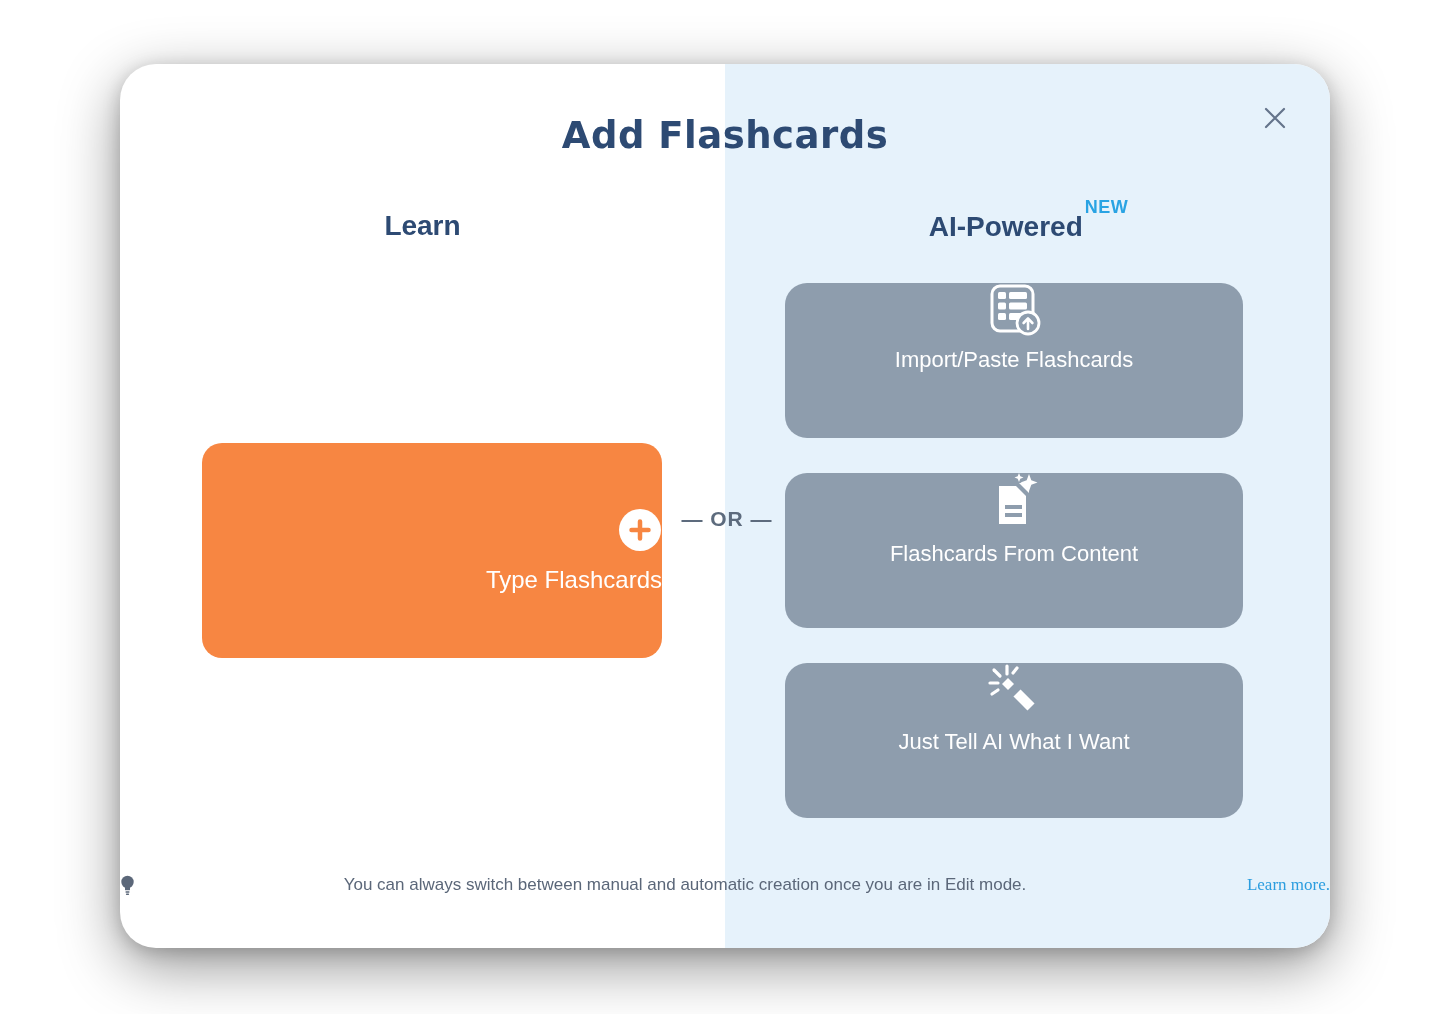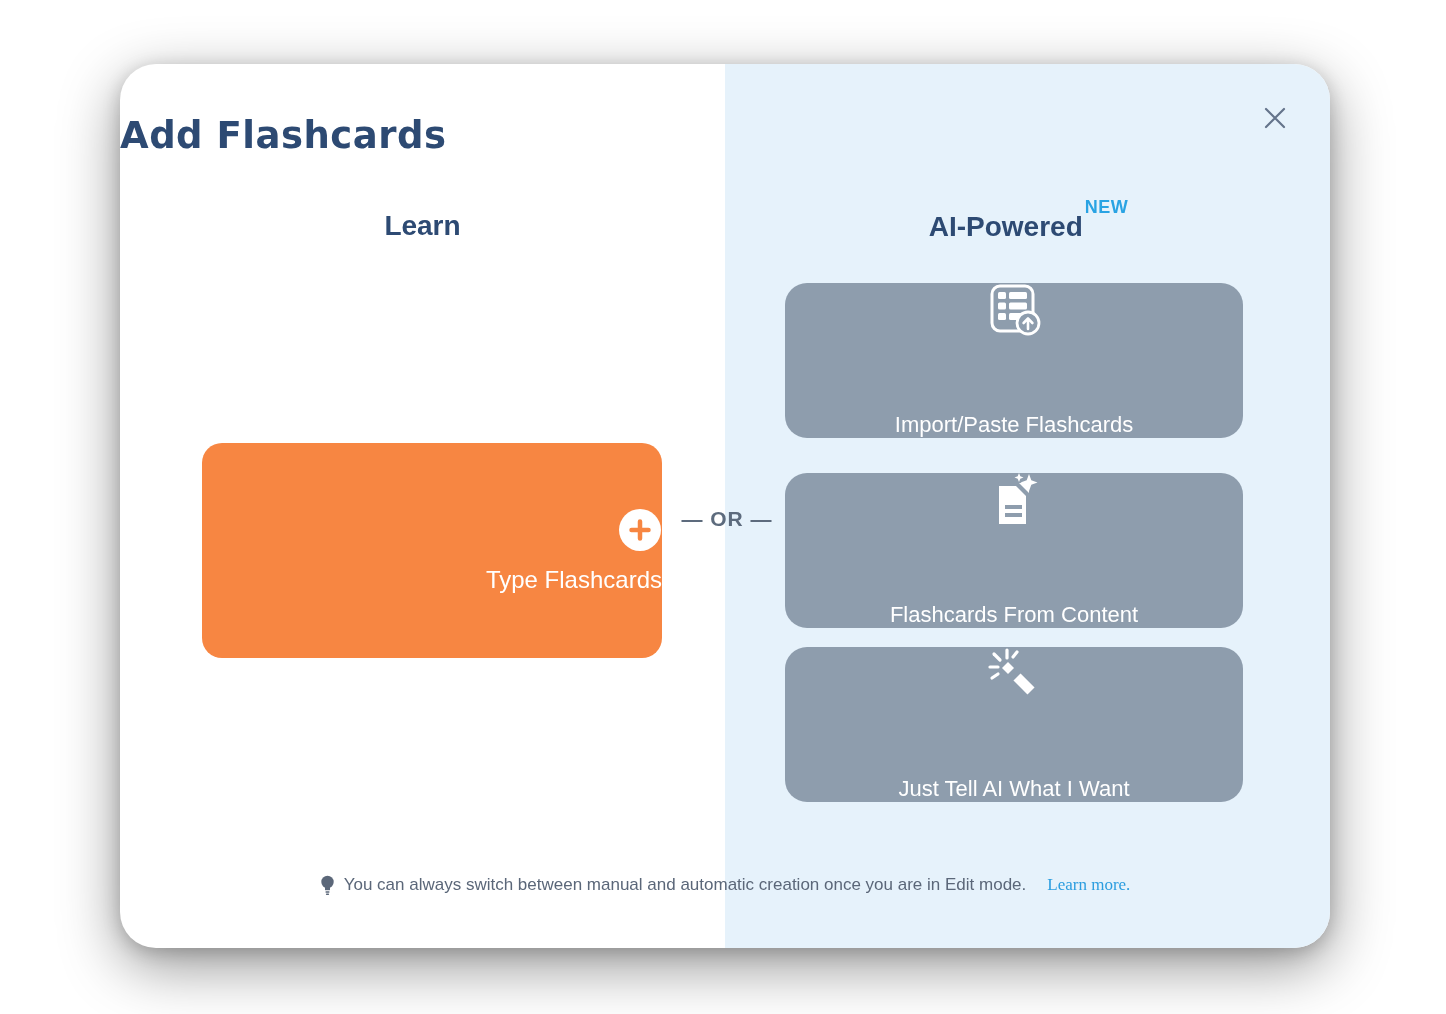--- a/index.html
+++ b/index.html
@@ -31,21 +31,21 @@
   .panel-right {
     position: absolute;
     left: 605px; top: 0;
     width: 605px; height: 884px;
     background: var(--panel-blue);
     border-radius: 0 36px 36px 0;
   }
   .modal-title {
     position: absolute;
     left: 0; top: 50px; width: 100%;
-    text-align: left;
+    text-align: center;
     font-family: "DejaVu Sans", sans-serif;
     font-size: 37px;
     font-weight: 700;
     color: var(--heading-navy);
     letter-spacing: 0.5px;
   }
   .close-btn {
     position: absolute;
     top: 37px; right: 38px;
     width: 34px; height: 34px;
@@ -93,48 +93,48 @@
   }
   .ai-btn {
     position: absolute;
     left: 665px;
     width: 458px; height: 155px;
     background: var(--button-gray);
     border: none;
     border-radius: 22px;
     cursor: pointer;
     display: flex; flex-direction: column;
-    align-items: center; justify-content: space-between;
+    align-items: center; justify-content: flex-start;
     gap: 10px;
     color: #ffffff;
   }
   .ai-btn.b1 { top: 219px; }
   .ai-btn.b2 { top: 409px; }
-  .ai-btn.b3 { top: 583px; }
+  .ai-btn.b3 { top: 599px; }
   .ai-btn .label {
     font-size: 22px;
     color: #ffffff;
   }
   .or-divider {
     position: absolute;
     left: 607px; top: 455px;
     transform: translate(-50%, -50%);
     font-size: 21px;
     font-weight: 700;
     color: var(--or-gray);
     letter-spacing: 1px;
     white-space: nowrap;
   }
   .footer-tip {
     position: absolute;
     left: 0; top: 806px;
     width: 100%; height: 30px;
     display: flex;
     align-items: center;
-    justify-content: center;
+    justify-content: space-between;
     gap: 9px;
     font-size: 17px;
     color: var(--tip-gray);
   }
   .footer-tip .learn-link {
     color: var(--link-blue);
     text-decoration: none;
     cursor: pointer;
     margin-left: 12px;
     font-family: Liberation Serif, serif;

